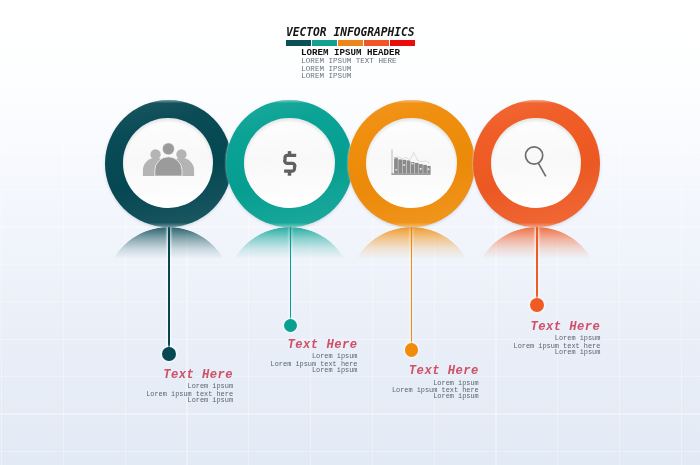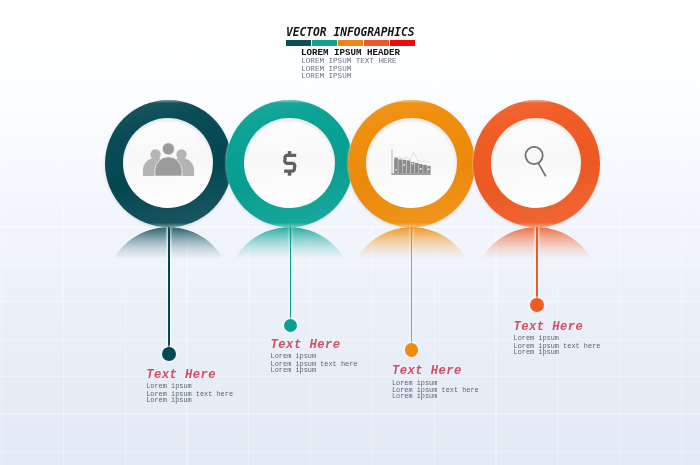--- a/index.html
+++ b/index.html
@@ -37,21 +37,21 @@
      background:linear-gradient(178deg,#fefefe 0%,#f8f8f8 46%,#fcfcfc 78%,#ffffff 100%);
      box-shadow: inset 0 2.5px 3px rgba(40,50,60,.12), inset 0 -1px 2px rgba(255,255,255,.6);}
   .icon{position:absolute;left:0;top:0;width:127px;height:127px;}
 
   
   .reflect{position:absolute;width:127px;height:127px;border-radius:50%;
      -webkit-mask-image:linear-gradient(to bottom, rgba(0,0,0,.85) 0%, rgba(0,0,0,.45) 9%, rgba(0,0,0,.17) 17%, rgba(0,0,0,0) 25%);
      mask-image:linear-gradient(to bottom, rgba(0,0,0,.85) 0%, rgba(0,0,0,.45) 9%, rgba(0,0,0,.17) 17%, rgba(0,0,0,0) 25%);}
 
   
-  .label{position:absolute;}
+  .label{position:absolute;text-align:right;}
   .label .t{font-family:"Liberation Mono",monospace;font-style:italic;font-weight:700;
       font-size:12.2px;line-height:11px;letter-spacing:.45px;white-space:nowrap;}
   .label .ln{font-family:"Liberation Mono",monospace;font-size:6.9px;line-height:6.1px;
       white-space:nowrap;}
   .label .ln.first{margin-top:2.2px;}
   .label .ln.second{margin-top:1.5px;}
 
   
   #title{position:absolute;left:285.5px;top:26.2px;font-family:"DejaVu Sans Mono",monospace;
       font-weight:700;font-style:italic;

